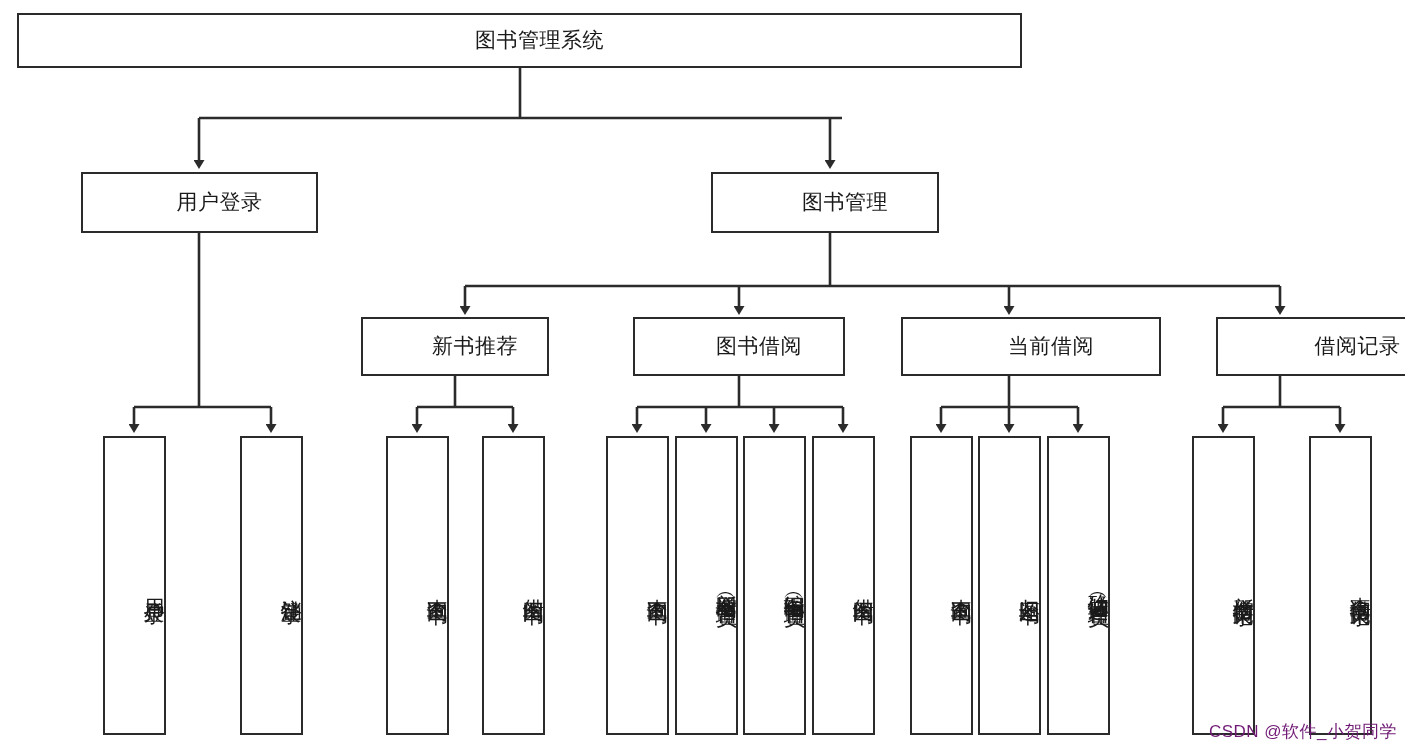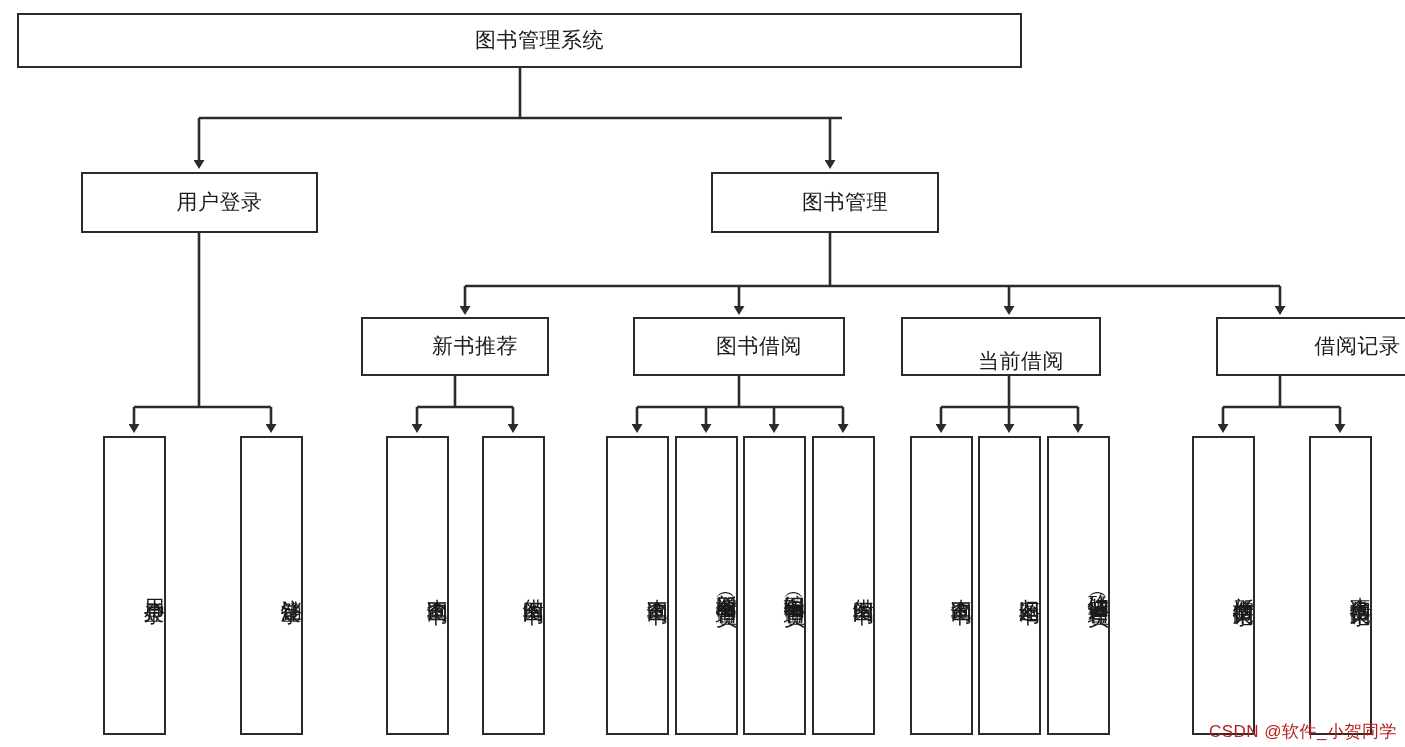--- a/index.html
+++ b/index.html
@@ -58,21 +58,21 @@
     line-height: 1.32;
     letter-spacing: 2px;
     white-space: nowrap;
     max-height: 285px;
   }
   .watermark {
     position: absolute;
     right: 8px;
     bottom: 4px;
     font-size: 17px;
-    color: #b91c1c;
+    color: #701a75;
     letter-spacing: 0.5px;
     white-space: nowrap;
     z-index: 5;
     user-select: none;
   }
 </style>
 </head>
 <body>
 
 <div id="canvas">
@@ -137,21 +137,21 @@
   <div class="node" style="left:711px; top:172px; width:228px; height:61px;">
     <span class="label">图书管理</span>
   </div>
 
   <div class="node" style="left:361px; top:317px; width:188px; height:59px;">
     <span class="label">新书推荐</span>
   </div>
   <div class="node" style="left:633px; top:317px; width:212px; height:59px;">
     <span class="label">图书借阅</span>
   </div>
-  <div class="node" style="left:901px; top:317px; width:200px; height:59px;align-items:flex-end;">
+  <div class="node" style="left:901px; top:317px; width:260px; height:59px;">
     <span class="label">当前借阅</span>
   </div>
   <div class="node" style="left:1216px; top:317px; width:243px; height:59px;">
     <span class="label">借阅记录</span>
   </div>
 
   <div class="node leaf" style="left:103px; top:436px; width:63px; height:299px;">
     <span class="label">用户登录</span>
   </div>
   <div class="node leaf" style="left:240px; top:436px; width:63px; height:299px;">

